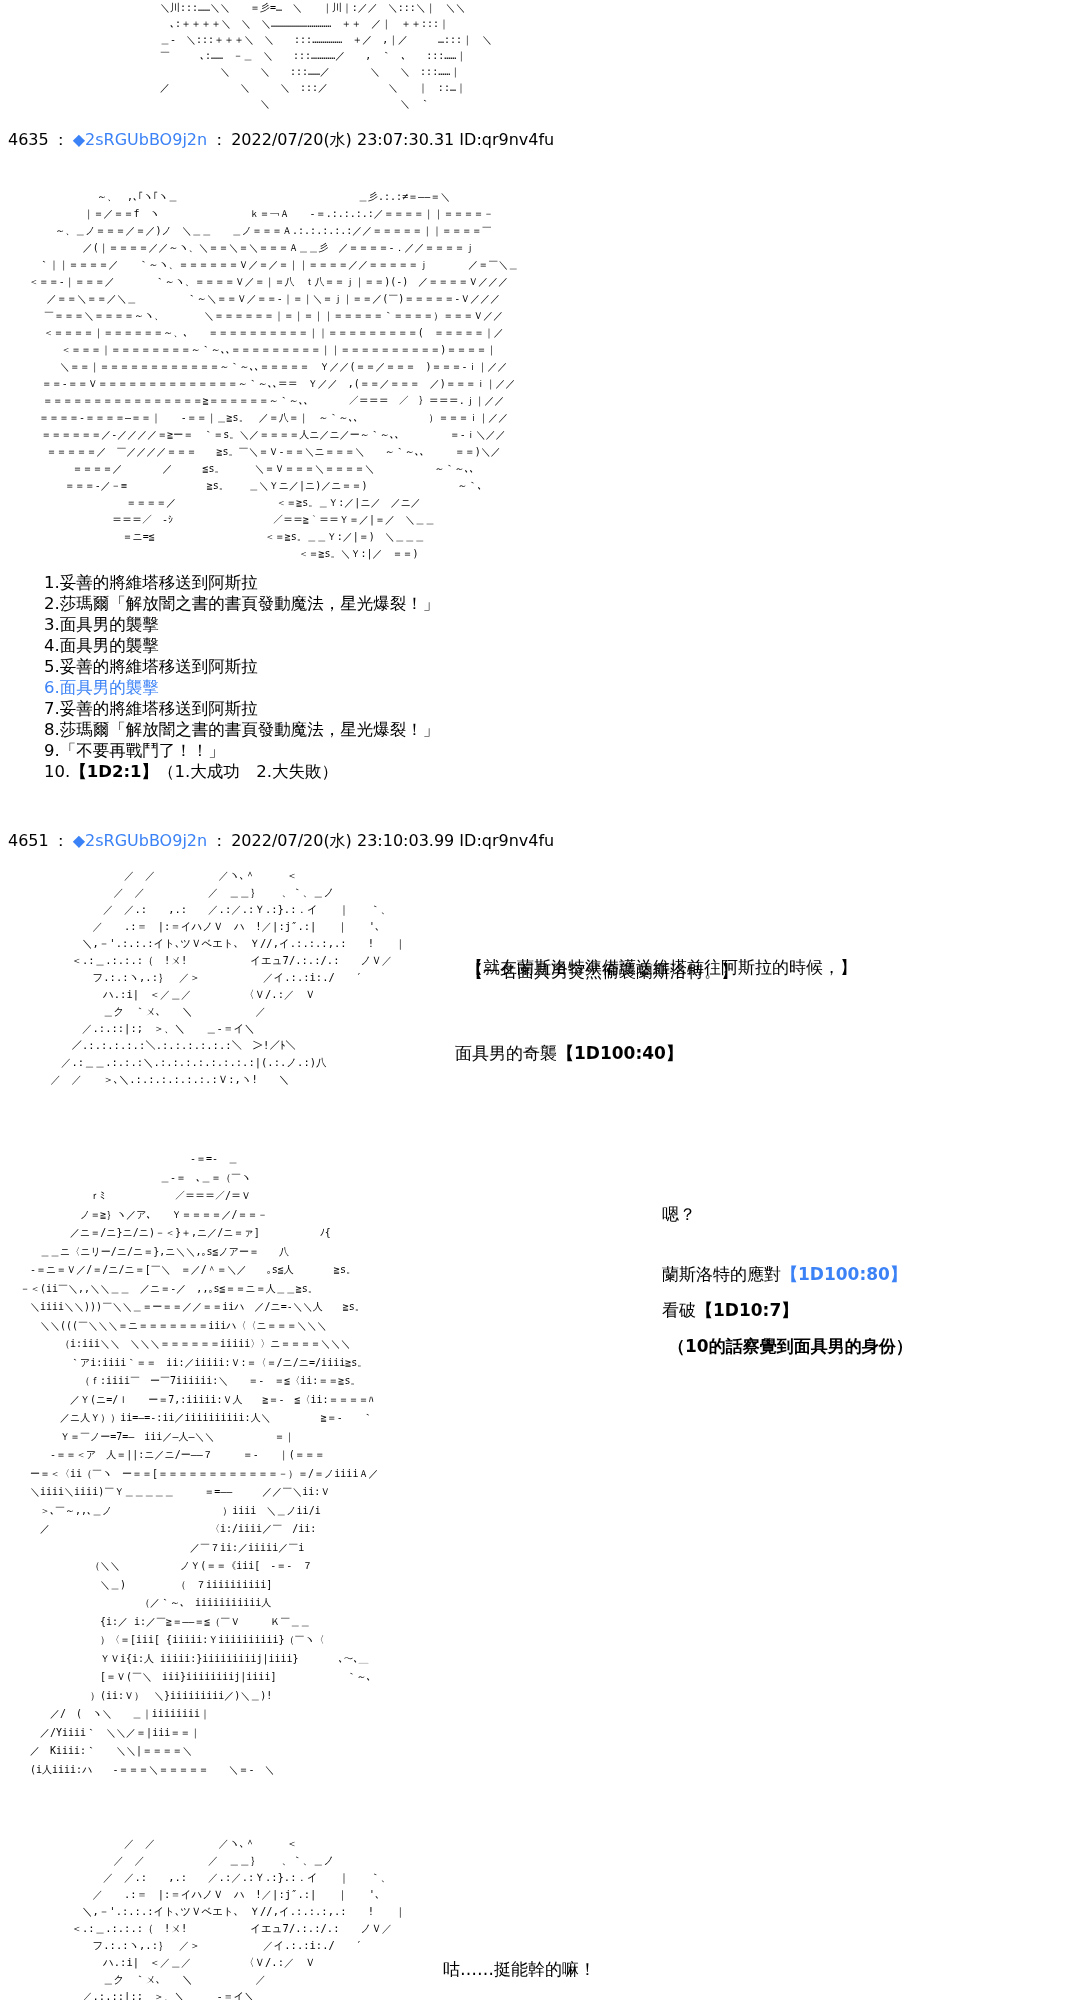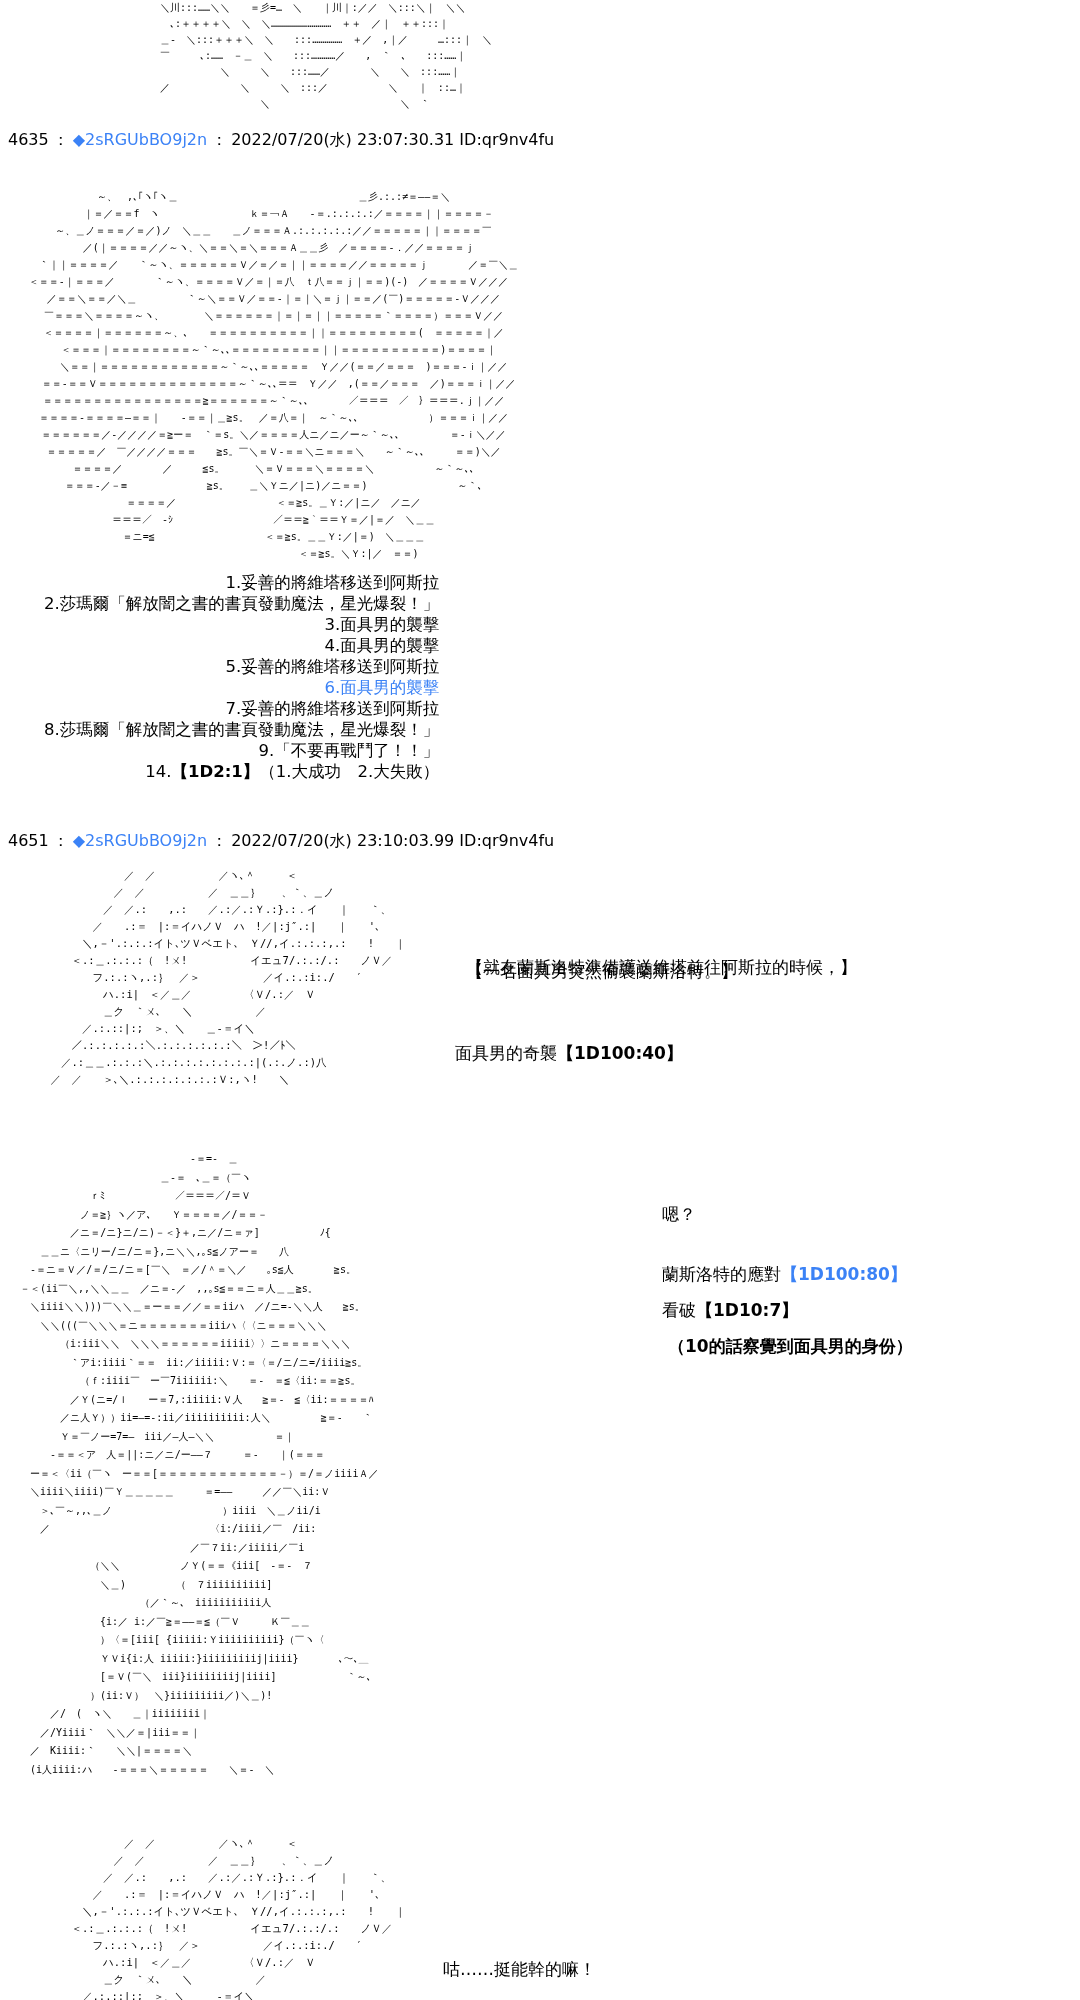--- a/index.html
+++ b/index.html
@@ -8,21 +8,21 @@
   .abs{position:absolute;}
   .aa{font-family:"DejaVu Sans Mono","DejaVu Sans",monospace;font-size:10px;line-height:16px;
       white-space:pre;letter-spacing:0;color:#000;}
   .aa-battle1{line-height:17px;}
   .aa-knight{font-size:10.5px;line-height:17px;}
   .aa-battle2{line-height:18.5px;}
   .hdr{font-size:16px;white-space:nowrap;}
   .hdr .sep{padding:0 4px;}
   .red{color:#3b82f6;}
   .b{font-weight:bold;}
-  .dice-list{font-size:16.5px;line-height:21px;white-space:pre;text-align:right;}
+  .dice-list{font-size:16.5px;line-height:21px;white-space:pre;}
   .dice-title{font-weight:bold;font-size:17px;margin-bottom:2px;}
   .txt{font-size:17px;white-space:nowrap;}
   .txt .dice{font-weight:bold;}
   .stack > div{margin:0;}
 </style>
 </head>
 <body>
 
 <div id="screen">
 
@@ -64,21 +64,21 @@
   <div class="abs stack" style="left:44px;top:572px;">
     <div class="dice-list">1.妥善的將維塔移送到阿斯拉</div>
     <div class="dice-list">2.莎瑪爾「解放闇之書的書頁發動魔法，星光爆裂！」</div>
     <div class="dice-list">3.面具男的襲擊</div>
     <div class="dice-list">4.面具男的襲擊</div>
     <div class="dice-list">5.妥善的將維塔移送到阿斯拉</div>
     <div class="dice-list red">6.面具男的襲擊</div>
     <div class="dice-list">7.妥善的將維塔移送到阿斯拉</div>
     <div class="dice-list">8.莎瑪爾「解放闇之書的書頁發動魔法，星光爆裂！」</div>
     <div class="dice-list">9.「不要再戰鬥了！！」</div>
-    <div class="dice-list"><span>14.</span><span class="b">【1D2:1】</span><span>（1.大成功　2.大失敗）</span></div>
+    <div class="dice-list"><span>10.</span><span class="b">【1D2:1】</span><span>（1.大成功　2.大失敗）</span></div>
   </div>
 
   <div class="hdr abs" style="left:8px;top:831px;">
     <span>4651</span><span class="sep">：</span><span class="red">◆2sRGUbBO9j2n</span><span class="sep">：</span><span>2022/07/20(水) 23:10:03.99</span>&nbsp;<span>ID:qr9nv4fu</span>
   </div>
 
   <pre class="aa aa-knight abs" style="left:40px;top:856px;">　　　　　　　　／　／　　　　　　／ヽ､＾　　　＜
 　　　　　　　／　／　　　　　　／　＿＿｝　　、｀、＿ノ
 　　　　　　／　／.:　　,.:　　／.:／.:Ｙ.:}.:．イ　　｜　　｀、
 　　　　　／　　.:＝　|:＝イハノＶ　ハ　!／|:j″.:|　　｜　　'､

